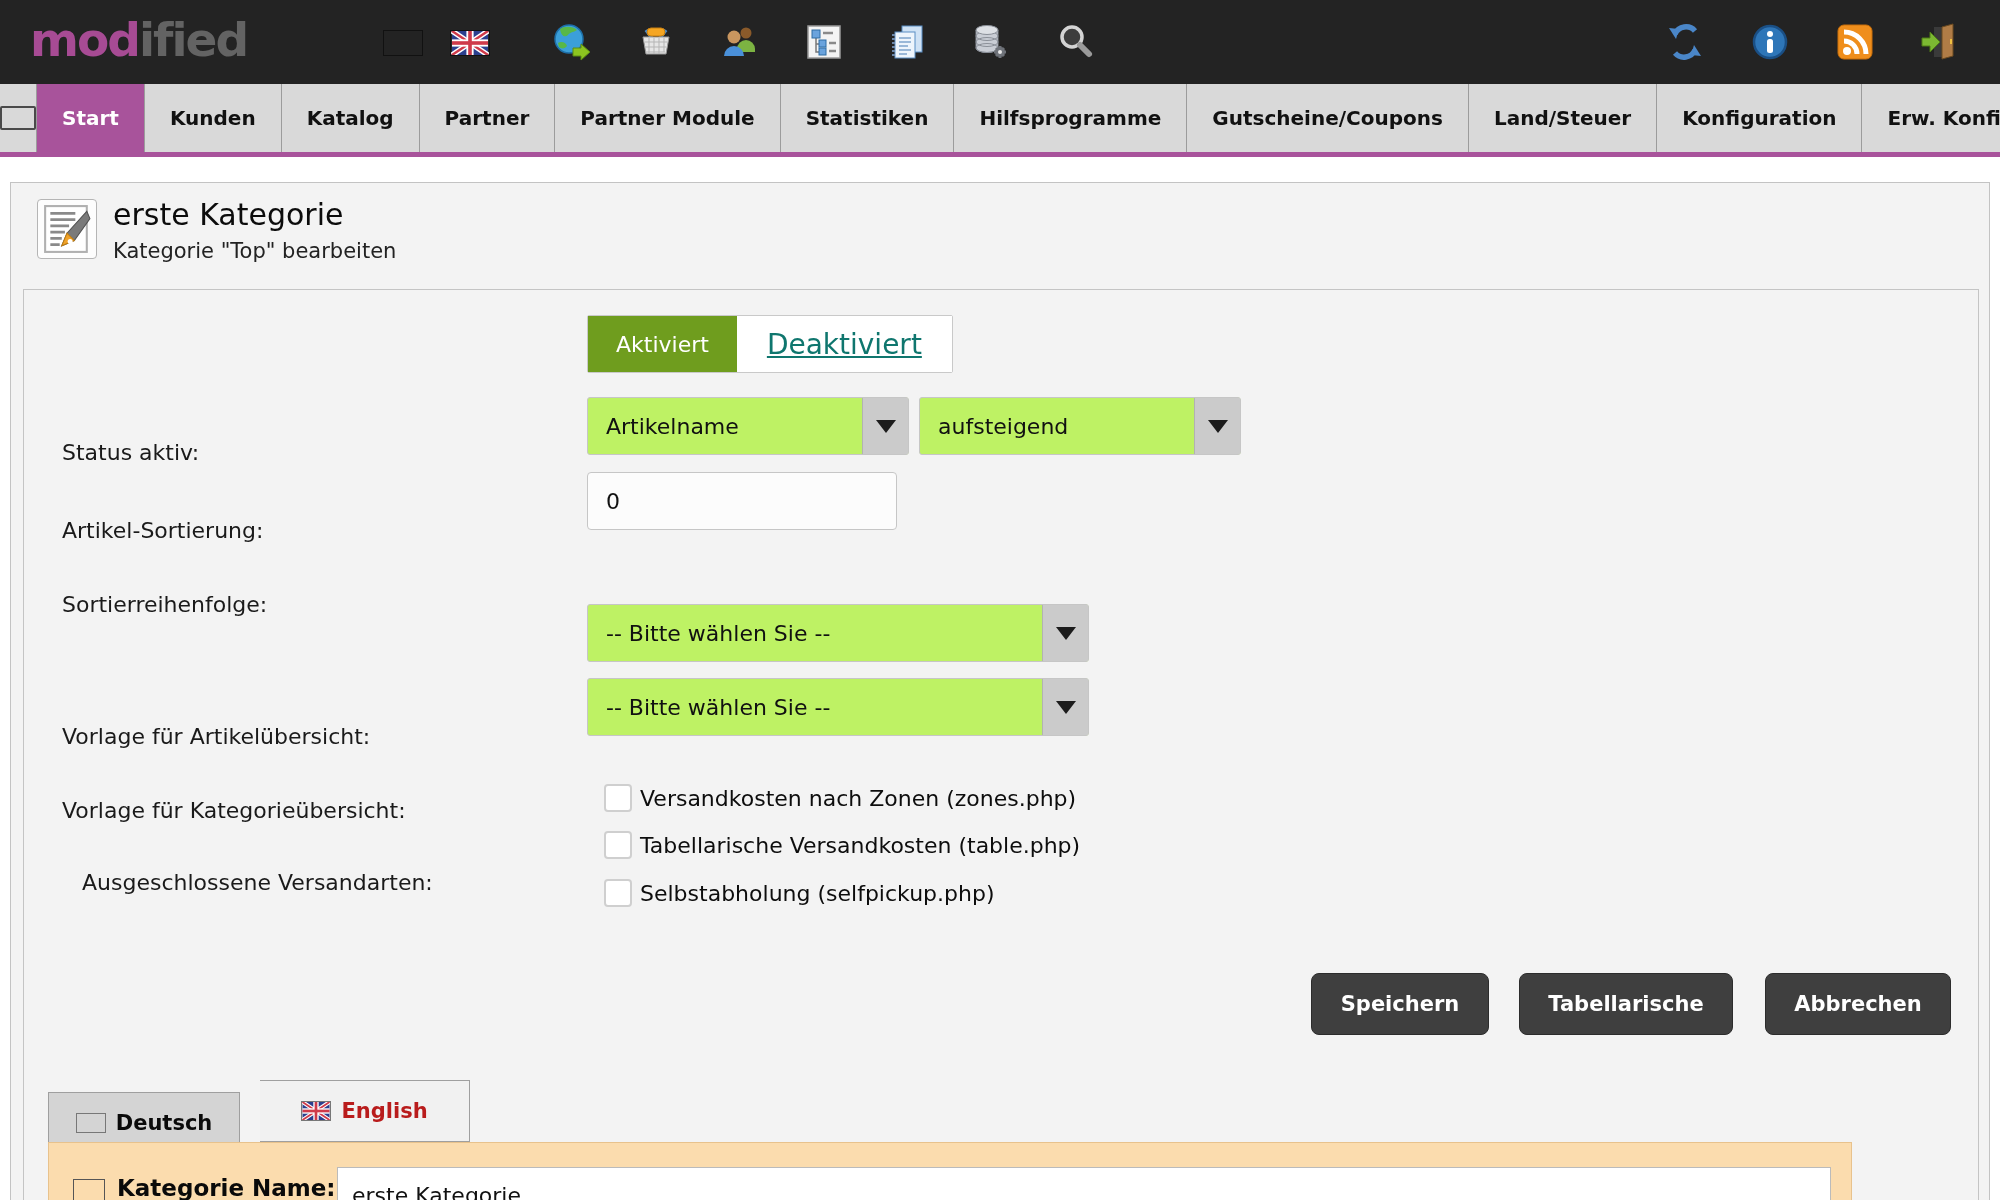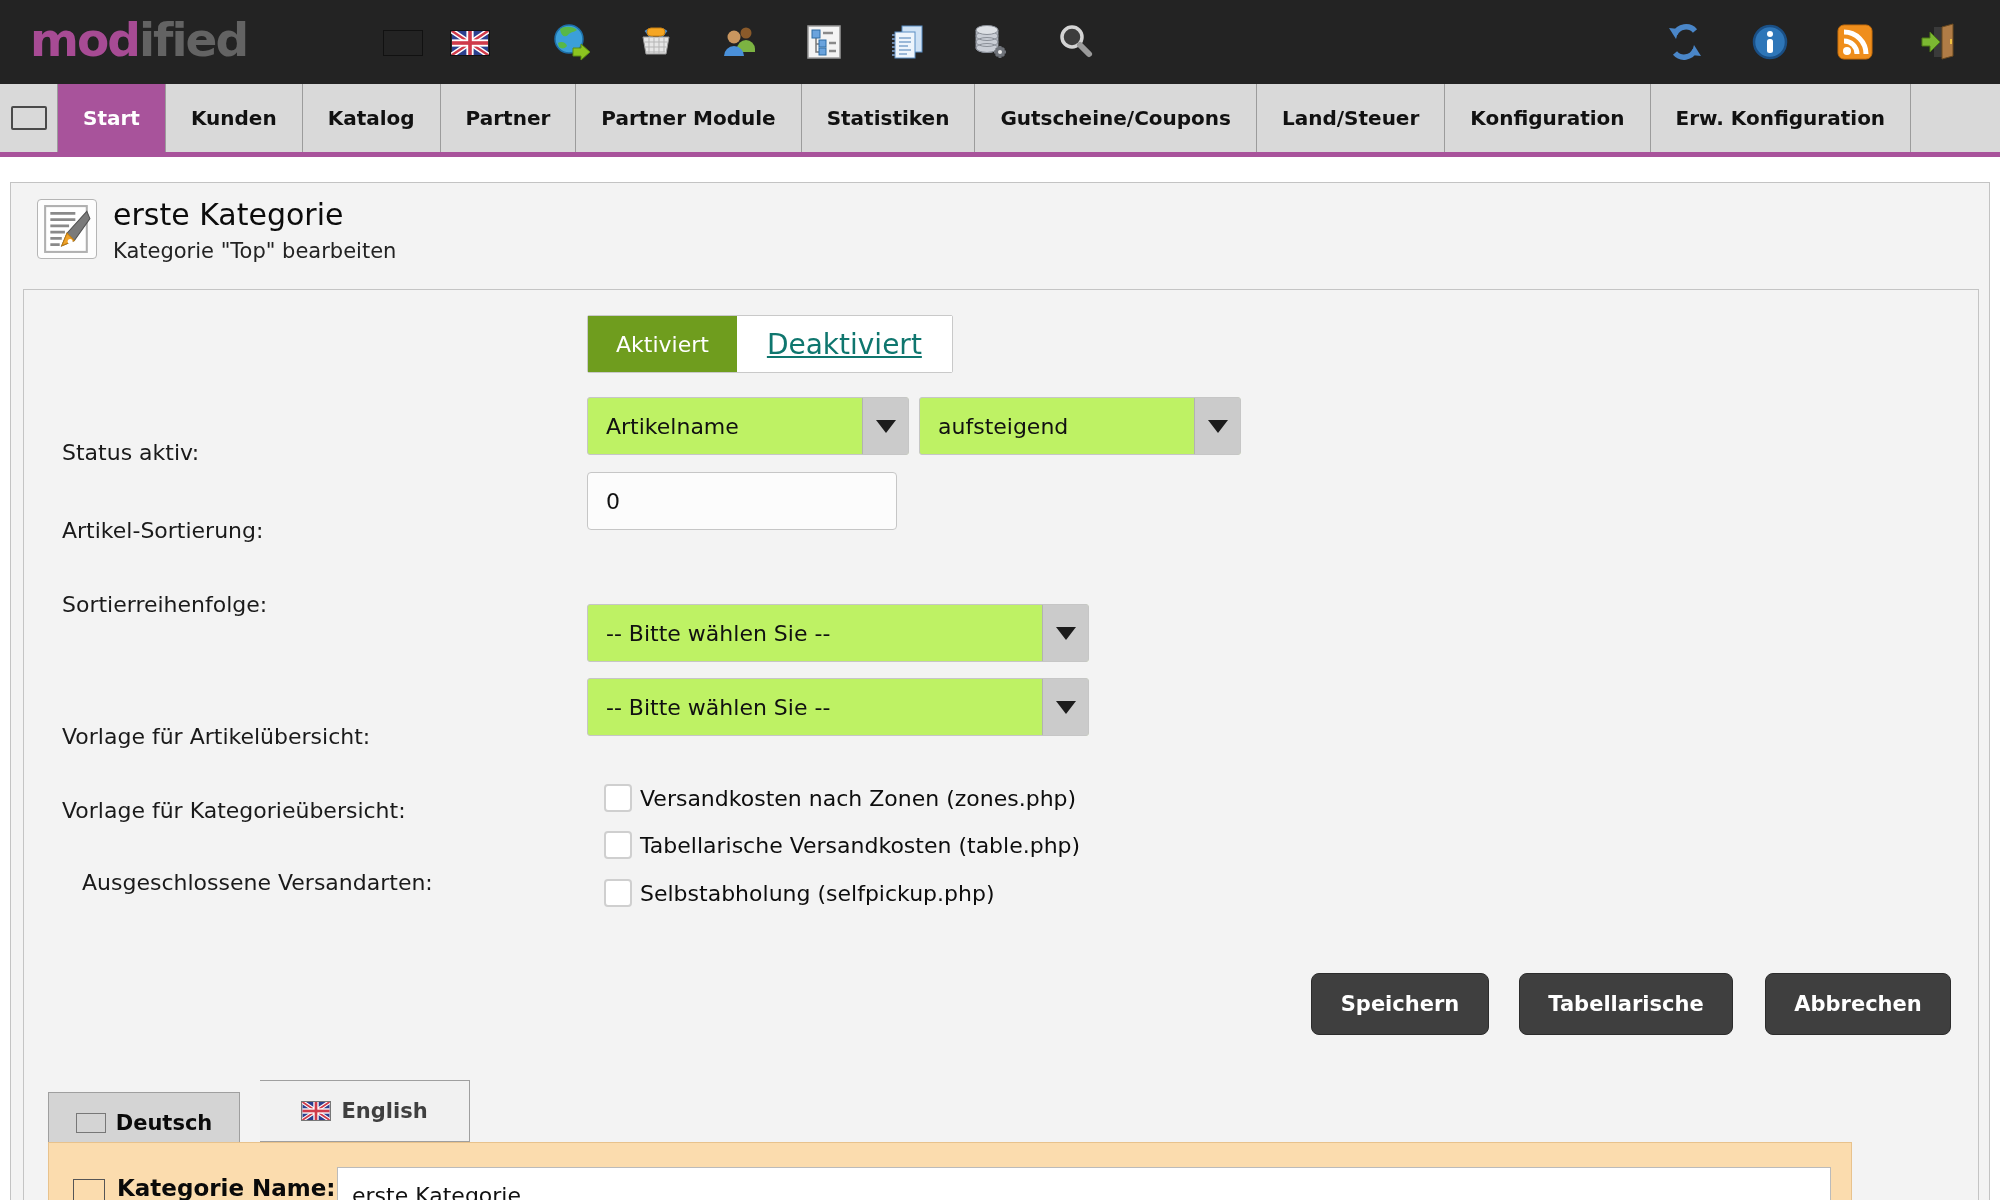--- a/index.html
+++ b/index.html
@@ -65,21 +65,21 @@
 
   .btn { position:absolute; top:789px; height:62px; background:#3f3f3f; border:1px solid #2c2c2c;
          border-radius:8px; color:#fff; font-size:21px; font-weight:bold;
          display:flex; align-items:center; justify-content:center; cursor:pointer;
          font-family:"DejaVu Sans","Liberation Sans",sans-serif; }
 
   
   .tab { position:absolute; top:896px; height:62px; display:flex; align-items:center; justify-content:center;
          gap:10px; border:1px solid #9f9f9f; cursor:pointer; font-size:21px; font-weight:bold; }
   .tab.active { background:#d4d4d4; color:#0a0a0a; }
-  .tab.inactive { background:#f1f1f1; color:#404040; border-left:none; }
+  .tab.inactive { background:#f1f1f1; color:#b91c1c; border-left:none; }
   .tab .flag-de, .tab .flag-uk { width:30px; height:20px; border:1px solid #777; }
 
   .peach { position:absolute; left:36px; top:966px; width:1804px; height:230px;
            background:#fbdcae; border:1px solid #e8c28c; }
   .peach .flag-de { position:absolute; left:24px; top:36px; width:32px; height:22px; border:1px solid #555; }
   .peach-label { position:absolute; left:68px; top:32px; font-size:23px; font-weight:bold; color:#0a0a0a; }
   .peach-input { position:absolute; left:288px; top:24px; width:1494px; height:56px; background:#fff;
                  border:1px solid #bbb; font-size:22px; color:#111; padding-left:14px;
                  display:flex; align-items:center; cursor:text; }
 
@@ -205,20 +205,21 @@
 <div class="nav">
   <div class="nav-flag">
       <span class="flag-de" style="width:36px;height:24px;border:2px solid #4a4a4a;"><span class="s1"></span><span class="s2"></span><span class="s3"></span></span>
     </div>
   <div class="nav-item active">Start</div>
   <div class="nav-item">Kunden</div>
   <div class="nav-item">Katalog</div>
   <div class="nav-item">Partner</div>
   <div class="nav-item">Partner Module</div>
   <div class="nav-item">Statistiken</div>
+  <div class="nav-item">Hilfsprogramme</div>
   <div class="nav-item">Gutscheine/Coupons</div>
   <div class="nav-item">Land/Steuer</div>
   <div class="nav-item">Konfiguration</div>
   <div class="nav-item">Erw. Konfiguration</div>
 </div>
 <div class="nav-underline"></div>
 
 <div class="panel">
 
   <div class="head-icon">

